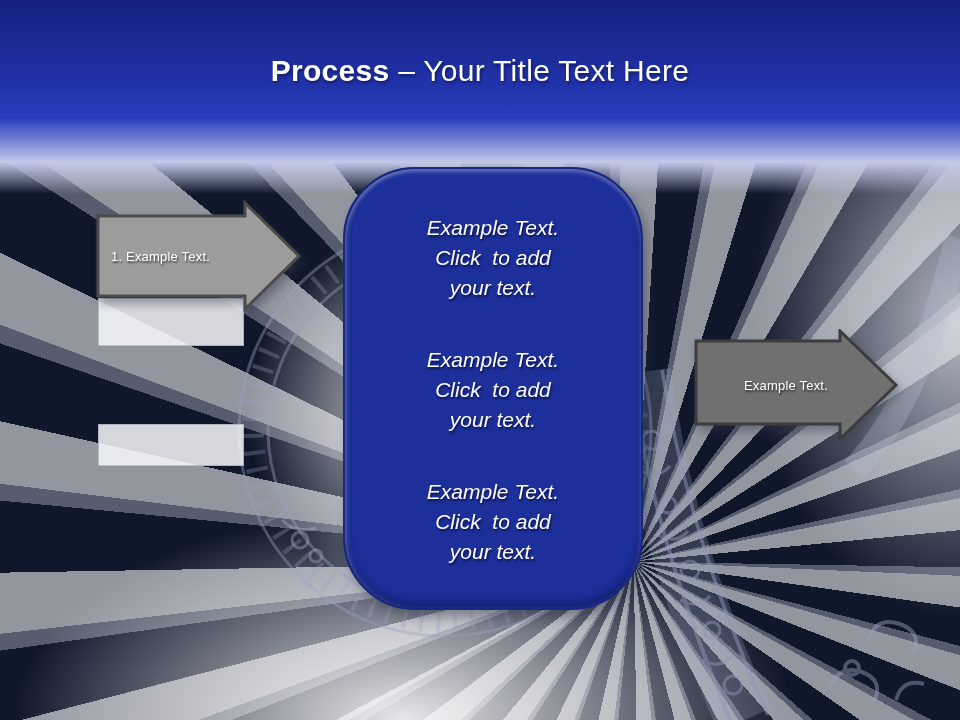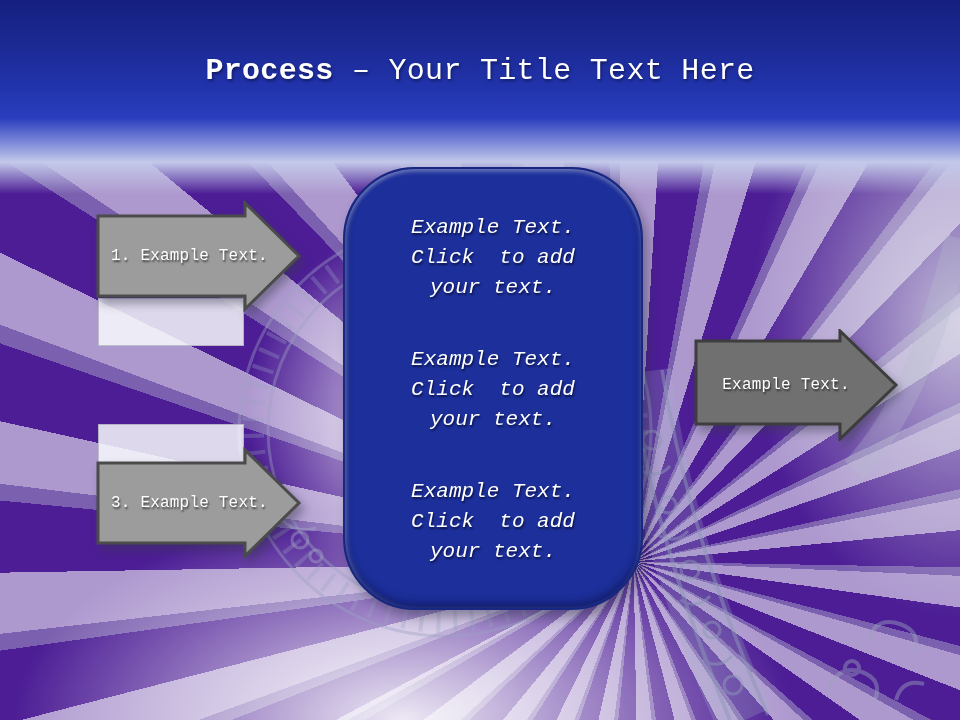--- a/index.html
+++ b/index.html
@@ -1,19 +1,19 @@
 <!DOCTYPE html>
 <html><head>
 <meta charset="utf-8">
 <style>
   html,body{margin:0;padding:0;background:#dfe1e8;}
   .slide{
     position:relative;width:960px;height:720px;overflow:hidden;
-    font-family:Liberation Mono, monospace;
-    background:#4c1d95;
+    font-family:Liberation Sans, sans-serif;
+    background:#0f172a;
   }
   
   .bg-fan{
     position:absolute;inset:0;
     background-image:
       radial-gradient(circle 270px at 46% 57%, rgba(255,255,255,0.95), rgba(255,255,255,0) 72%),
       radial-gradient(ellipse 520px 280px at 42% 100%, rgba(255,255,255,0.9), rgba(255,255,255,0) 75%),
       radial-gradient(ellipse 300px 420px at 100% 45%, rgba(222,225,233,0.8), rgba(222,225,233,0) 70%),
       repeating-conic-gradient(from 242deg at 66% 78%,
          rgba(255,255,255,0) 0deg 6.5deg,
@@ -38,21 +38,21 @@
   .strip{
     position:absolute;left:98px;width:144px;
     background:rgba(248,249,252,0.85);
     border:1px solid rgba(130,136,152,0.45);
   }
   
   .arrow{position:absolute;width:208px;height:112px;}
   .arrow svg{display:block;filter:drop-shadow(4px 6px 5px rgba(55,58,75,0.45));}
   .arrow-label{
     position:absolute;inset:0;display:flex;align-items:center;
-    color:#fff;font-size:16px;letter-spacing:.2px;
+    color:#fff;font-size:13px;letter-spacing:.2px;
     text-shadow:1px 2px 2px rgba(0,0,0,0.6);white-space:pre;
   }
   .arrow-label.left{padding-left:16px;}
   .arrow-label.center{justify-content:center;padding-right:24px;}
   
   .panel{
     position:absolute;left:343px;top:167px;width:300px;height:443px;
     background:#1c2f9a;border:2px solid #18277f;border-radius:72px;
     box-sizing:border-box;
     box-shadow:5px 7px 12px rgba(45,48,70,0.45),
@@ -120,26 +120,20 @@
   <div class="strip" style="top:424px;height:40px;"></div>
 
   <div class="arrow" style="left:95px;top:200px;">
     <svg width="208" height="112" viewBox="0 0 208 112">
       <polygon points="3,16 150,16 150,3 204,56 150,109 150,96 3,96" stroke="#4b4b4b" stroke-width="3" fill="#9c9c9c"></polygon>
     </svg>
     <div class="arrow-label left">1. Example Text.</div>
   </div>
 
 
-  <div class="arrow" style="left:95px;top:447px;">
-    <svg width="208" height="112" viewBox="0 0 208 112">
-      <polygon points="3,16 150,16 150,3 204,56 150,109 150,96 3,96" stroke="#4b4b4b" stroke-width="3" fill="#9c9c9c"></polygon>
-    </svg>
-    <div class="arrow-label left">3. Example Text.</div>
-  </div>
 
   <div class="panel">
     <div class="panel-content">
       <div class="panel-para">
         <span class="panel-line">Example Text.</span>
         <span class="panel-line">Click  to add</span>
         <span class="panel-line">your text.</span>
       </div>
       <div class="panel-para">
         <span class="panel-line">Example Text.</span>

